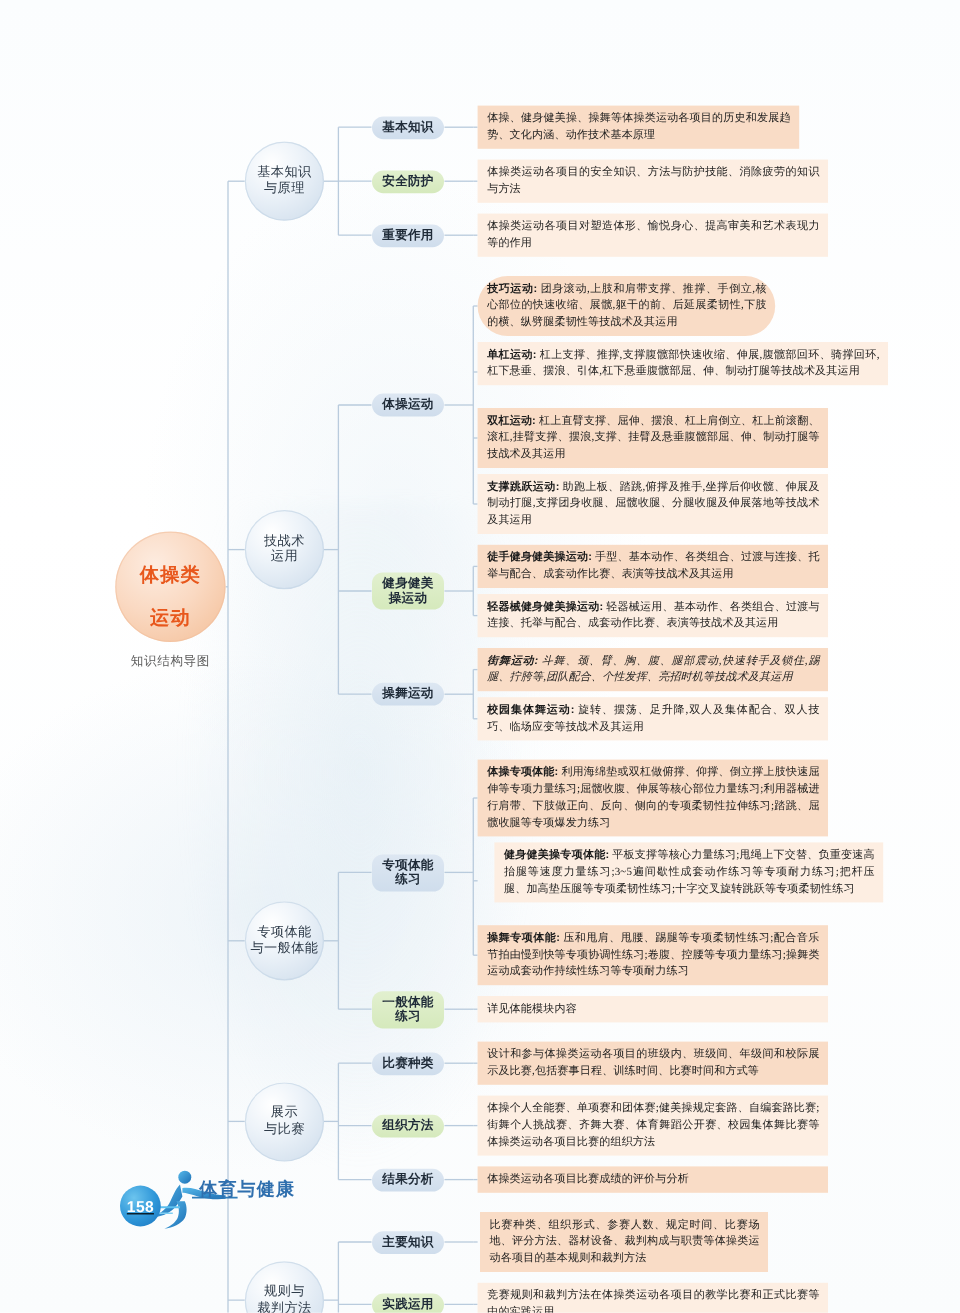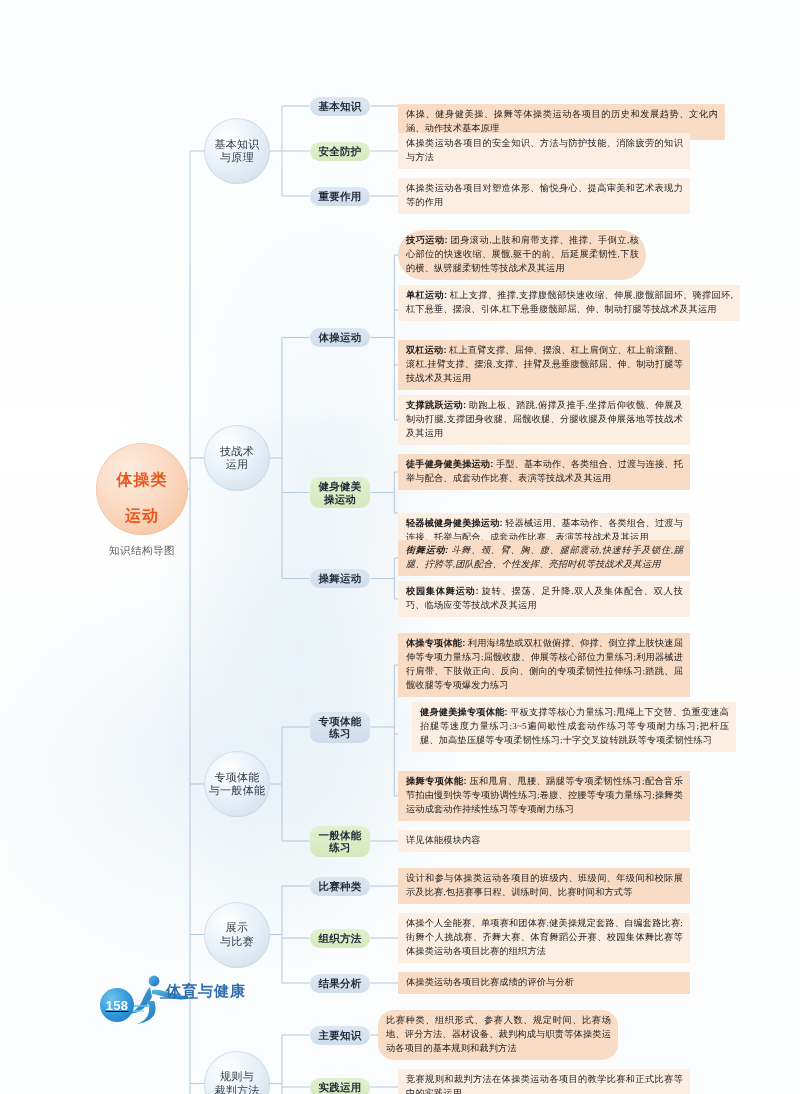--- a/index.html
+++ b/index.html
@@ -239,21 +239,21 @@
   <div class="root-caption">知识结构导图</div>
 
   <div id="tree-layer">
       <div class="l2" style="left: 204px; top: 118px;">
         <span>基本知识</span>
         <span>与原理</span>
       </div>
       <div class="l3 blue" style="left: 309.6px; top: 96.5px; width: 60.8px;">
         <span>基本知识</span>
       </div>
-      <div class="leaf deep" style="left: 398px; top: 88px; width: 327px; margin-top: 16px;">体操、健身健美操、操舞等体操类运动各项目的历史和发展趋势、文化内涵、动作技术基本原理</div>
+      <div class="leaf deep" style="left: 398px; top: 88px; width: 268px;">体操、健身健美操、操舞等体操类运动各项目的历史和发展趋势、文化内涵、动作技术基本原理</div>
       <div class="l3 green" style="left: 309.6px; top: 141.5px; width: 60.8px;">
         <span>安全防护</span>
       </div>
       <div class="leaf light" style="left: 398px; top: 133px; width: 292px;">体操类运动各项目的安全知识、方法与防护技能、消除疲劳的知识与方法</div>
       <div class="l3 blue" style="left: 309.6px; top: 186.5px; width: 60.8px;">
         <span>重要作用</span>
       </div>
       <div class="leaf light" style="left: 398px; top: 178px; width: 292px;">体操类运动各项目对塑造体形、愉悦身心、提高审美和艺术表现力等的作用</div>
       <div class="l2" style="left: 204px; top: 425px;">
         <span>技战术</span>
@@ -264,21 +264,21 @@
       </div>
       <div class="leaf deep" style="left: 398px; top: 230px; width: 248px; border-radius: 25px;"><b>技巧运动:</b> 团身滚动,上肢和肩带支撑、推撑、手倒立,核心部位的快速收缩、展髋,躯干的前、后延展柔韧性,下肢的横、纵劈腿柔韧性等技战术及其运用</div>
       <div class="leaf light" style="left: 398px; top: 285px; width: 342px;"><b>单杠运动:</b> 杠上支撑、推撑,支撑腹髋部快速收缩、伸展,腹髋部回环、骑撑回环,杠下悬垂、摆浪、引体,杠下悬垂腹髋部屈、伸、制动打腿等技战术及其运用</div>
       <div class="leaf deep" style="left: 398px; top: 340px; width: 292px;"><b>双杠运动:</b> 杠上直臂支撑、屈伸、摆浪、杠上肩倒立、杠上前滚翻、滚杠,挂臂支撑、摆浪,支撑、挂臂及悬垂腹髋部屈、伸、制动打腿等技战术及其运用</div>
       <div class="leaf light" style="left: 398px; top: 395px; width: 292px;"><b>支撑跳跃运动:</b> 助跑上板、踏跳,俯撑及推手,坐撑后仰收髋、伸展及制动打腿,支撑团身收腿、屈髋收腿、分腿收腿及伸展落地等技战术及其运用</div>
       <div class="l3 green two-line" style="left: 309.6px; top: 477px; width: 60.8px;">
         <span>健身健美</span>
         <span>操运动</span>
       </div>
       <div class="leaf deep" style="left: 398px; top: 454px; width: 292px;"><b>徒手健身健美操运动:</b> 手型、基本动作、各类组合、过渡与连接、托举与配合、成套动作比赛、表演等技战术及其运用</div>
-      <div class="leaf light" style="left: 398px; top: 495px; width: 292px; margin-top: 18px;"><b>轻器械健身健美操运动:</b> 轻器械运用、基本动作、各类组合、过渡与连接、托举与配合、成套动作比赛、表演等技战术及其运用</div>
+      <div class="leaf light" style="left: 398px; top: 495px; width: 292px;"><b>轻器械健身健美操运动:</b> 轻器械运用、基本动作、各类组合、过渡与连接、托举与配合、成套动作比赛、表演等技战术及其运用</div>
       <div class="l3 blue" style="left: 309.6px; top: 569px; width: 60.8px;">
         <span>操舞运动</span>
       </div>
       <div class="leaf deep" style="left: 398px; top: 540px; width: 292px; font-style: italic;"><b>街舞运动:</b> 斗舞、颈、臂、胸、腹、腿部震动,快速转手及锁住,踢腿、拧胯等,团队配合、个性发挥、亮招时机等技战术及其运用</div>
       <div class="leaf light" style="left: 398px; top: 581px; width: 292px;"><b>校园集体舞运动:</b> 旋转、摆荡、足升降,双人及集体配合、双人技巧、临场应变等技战术及其运用</div>
       <div class="l2" style="left: 204px; top: 751px;">
         <span>专项体能</span>
         <span>与一般体能</span>
       </div>
       <div class="l3 blue two-line" style="left: 309.6px; top: 711.5px; width: 60.8px;">
@@ -309,21 +309,21 @@
         <span>结果分析</span>
       </div>
       <div class="leaf deep" style="left: 398px; top: 972px; width: 292px;">体操类运动各项目比赛成绩的评价与分析</div>
       <div class="l2" style="left: 204px; top: 1050.5px;">
         <span>规则与</span>
         <span>裁判方法</span>
       </div>
       <div class="l3 blue" style="left: 309.6px; top: 1025.5px; width: 60.8px;">
         <span>主要知识</span>
       </div>
-      <div class="leaf deep" style="left: 378px; top: 1010px; width: 240px; border-radius: 16px;">比赛种类、组织形式、参赛人数、规定时间、比赛场地、评分方法、器材设备、裁判构成与职责等体操类运动各项目的基本规则和裁判方法</div>
+      <div class="leaf deep" style="left: 400px; top: 1010px; width: 240px;">比赛种类、组织形式、参赛人数、规定时间、比赛场地、评分方法、器材设备、裁判构成与职责等体操类运动各项目的基本规则和裁判方法</div>
       <div class="l3 green" style="left: 309.6px; top: 1077.5px; width: 60.8px;">
         <span>实践运用</span>
       </div>
       <div class="leaf light" style="left: 398px; top: 1069px; width: 292px;">竞赛规则和裁判方法在体操类运动各项目的教学比赛和正式比赛等中的实践运用</div>
     </div>
 
   <div class="footer">
     <svg class="footer-figure" width="100" height="56" viewBox="0 0 100 56">
       <defs>
         <linearGradient id="figGrad" x1="0" y1="0" x2="1" y2="1">

